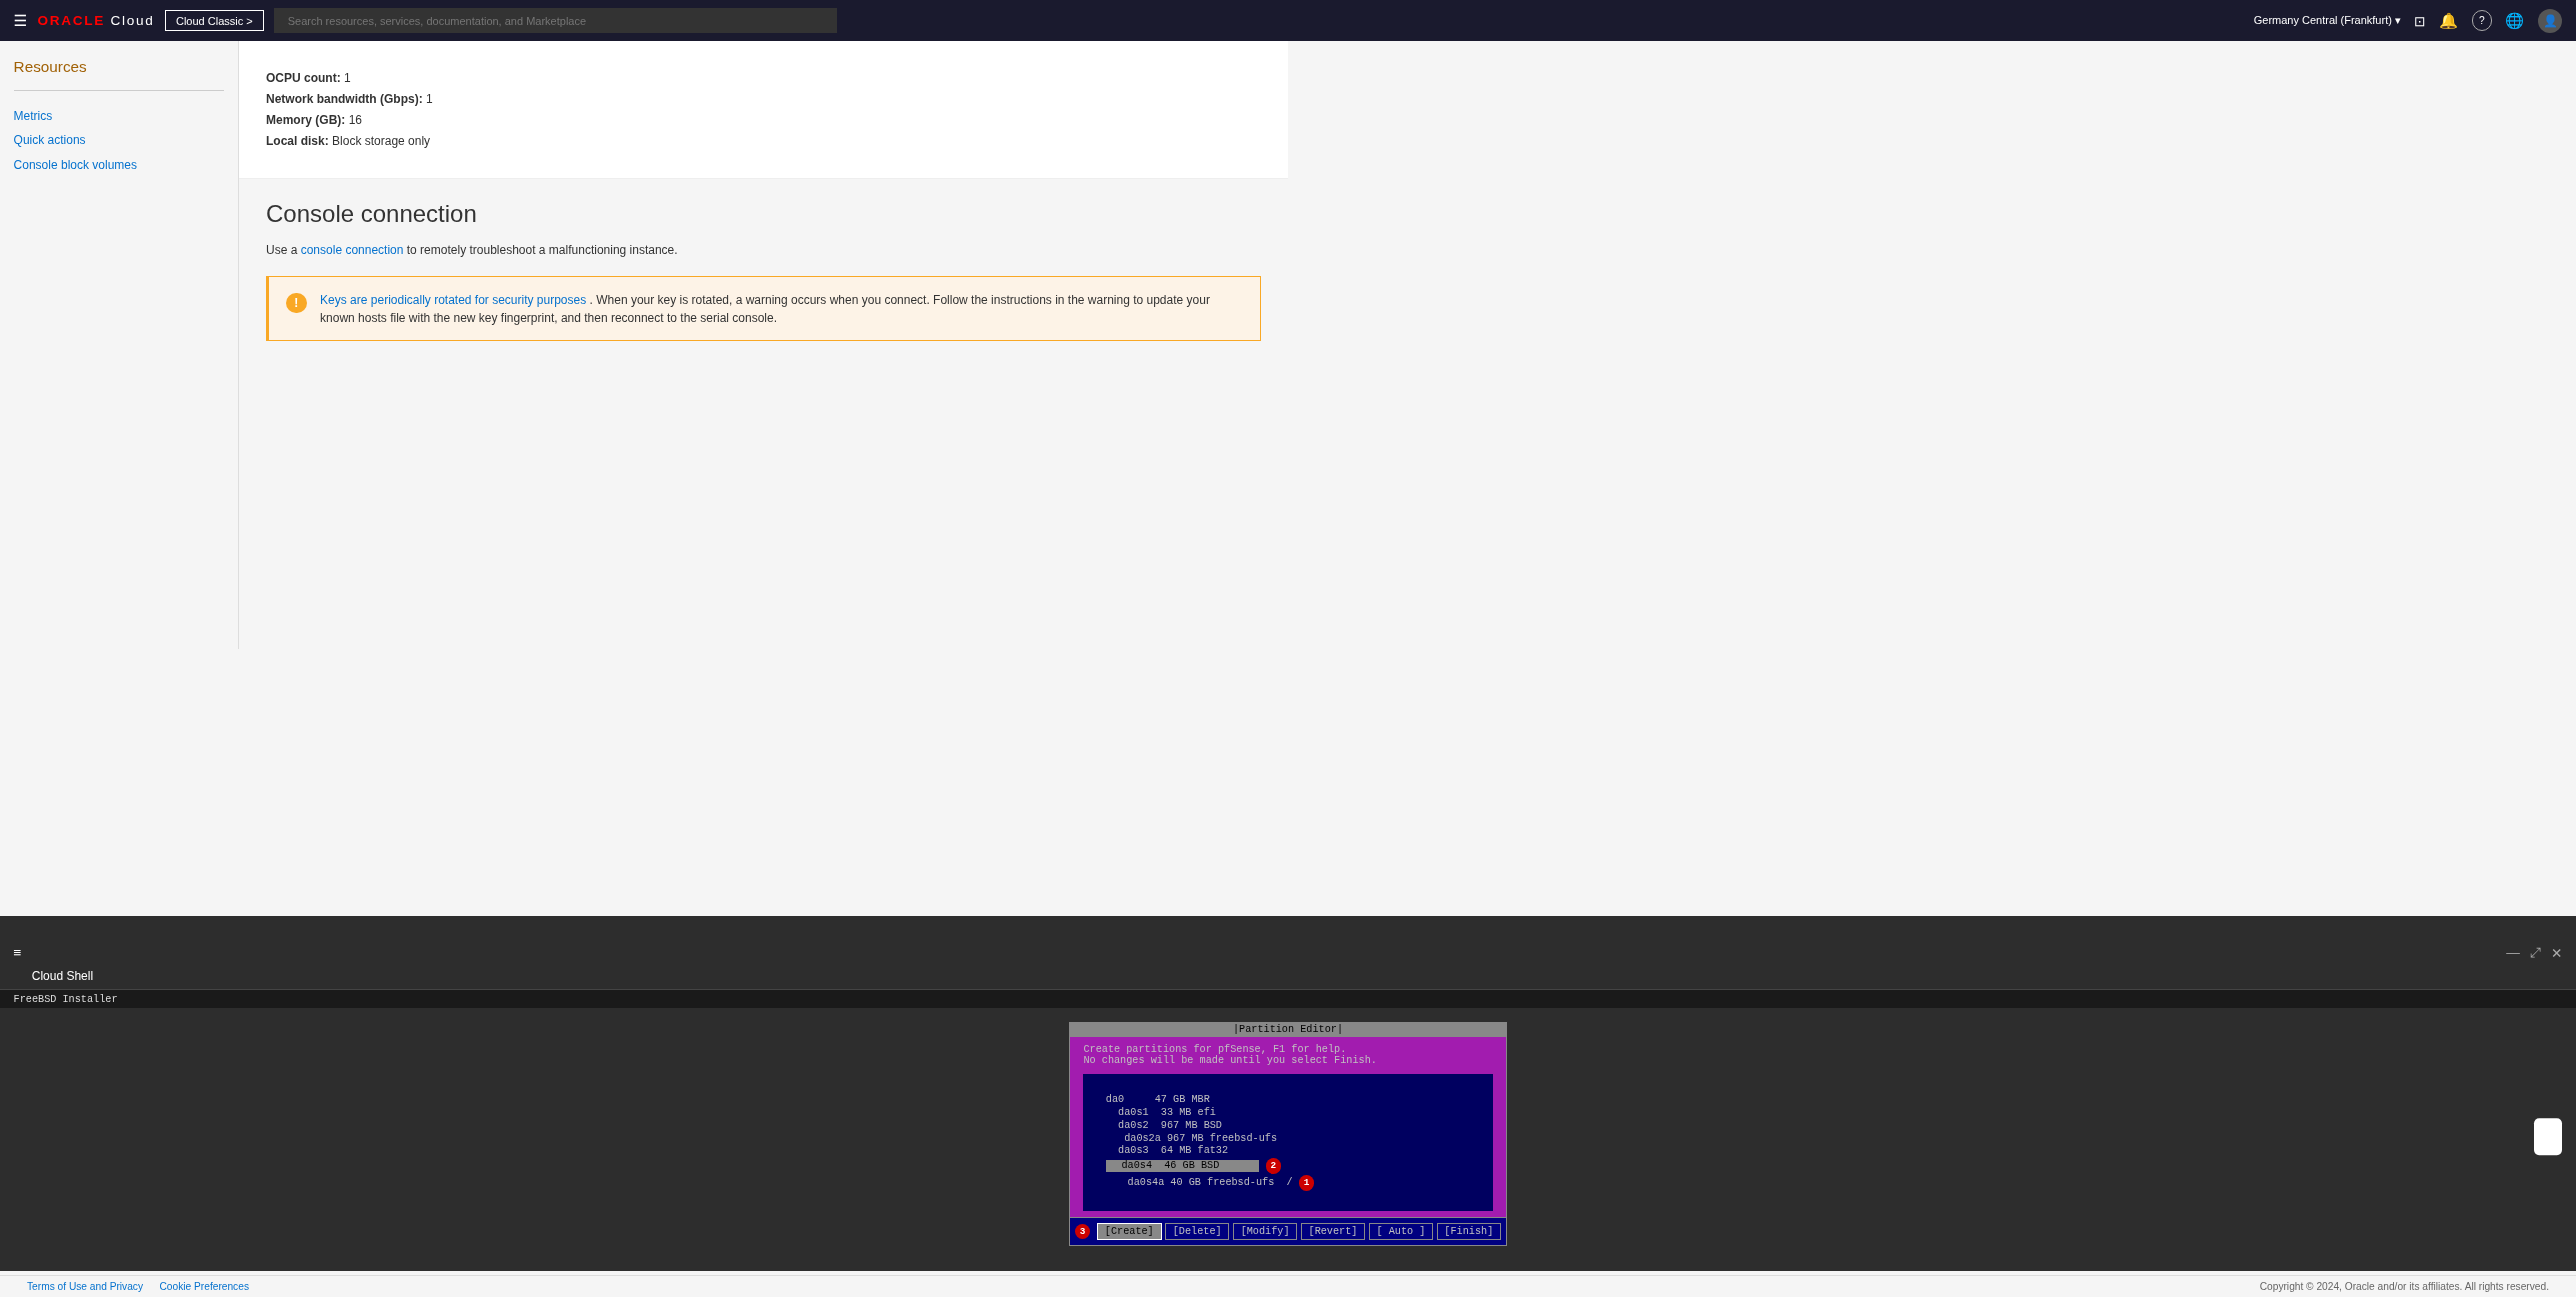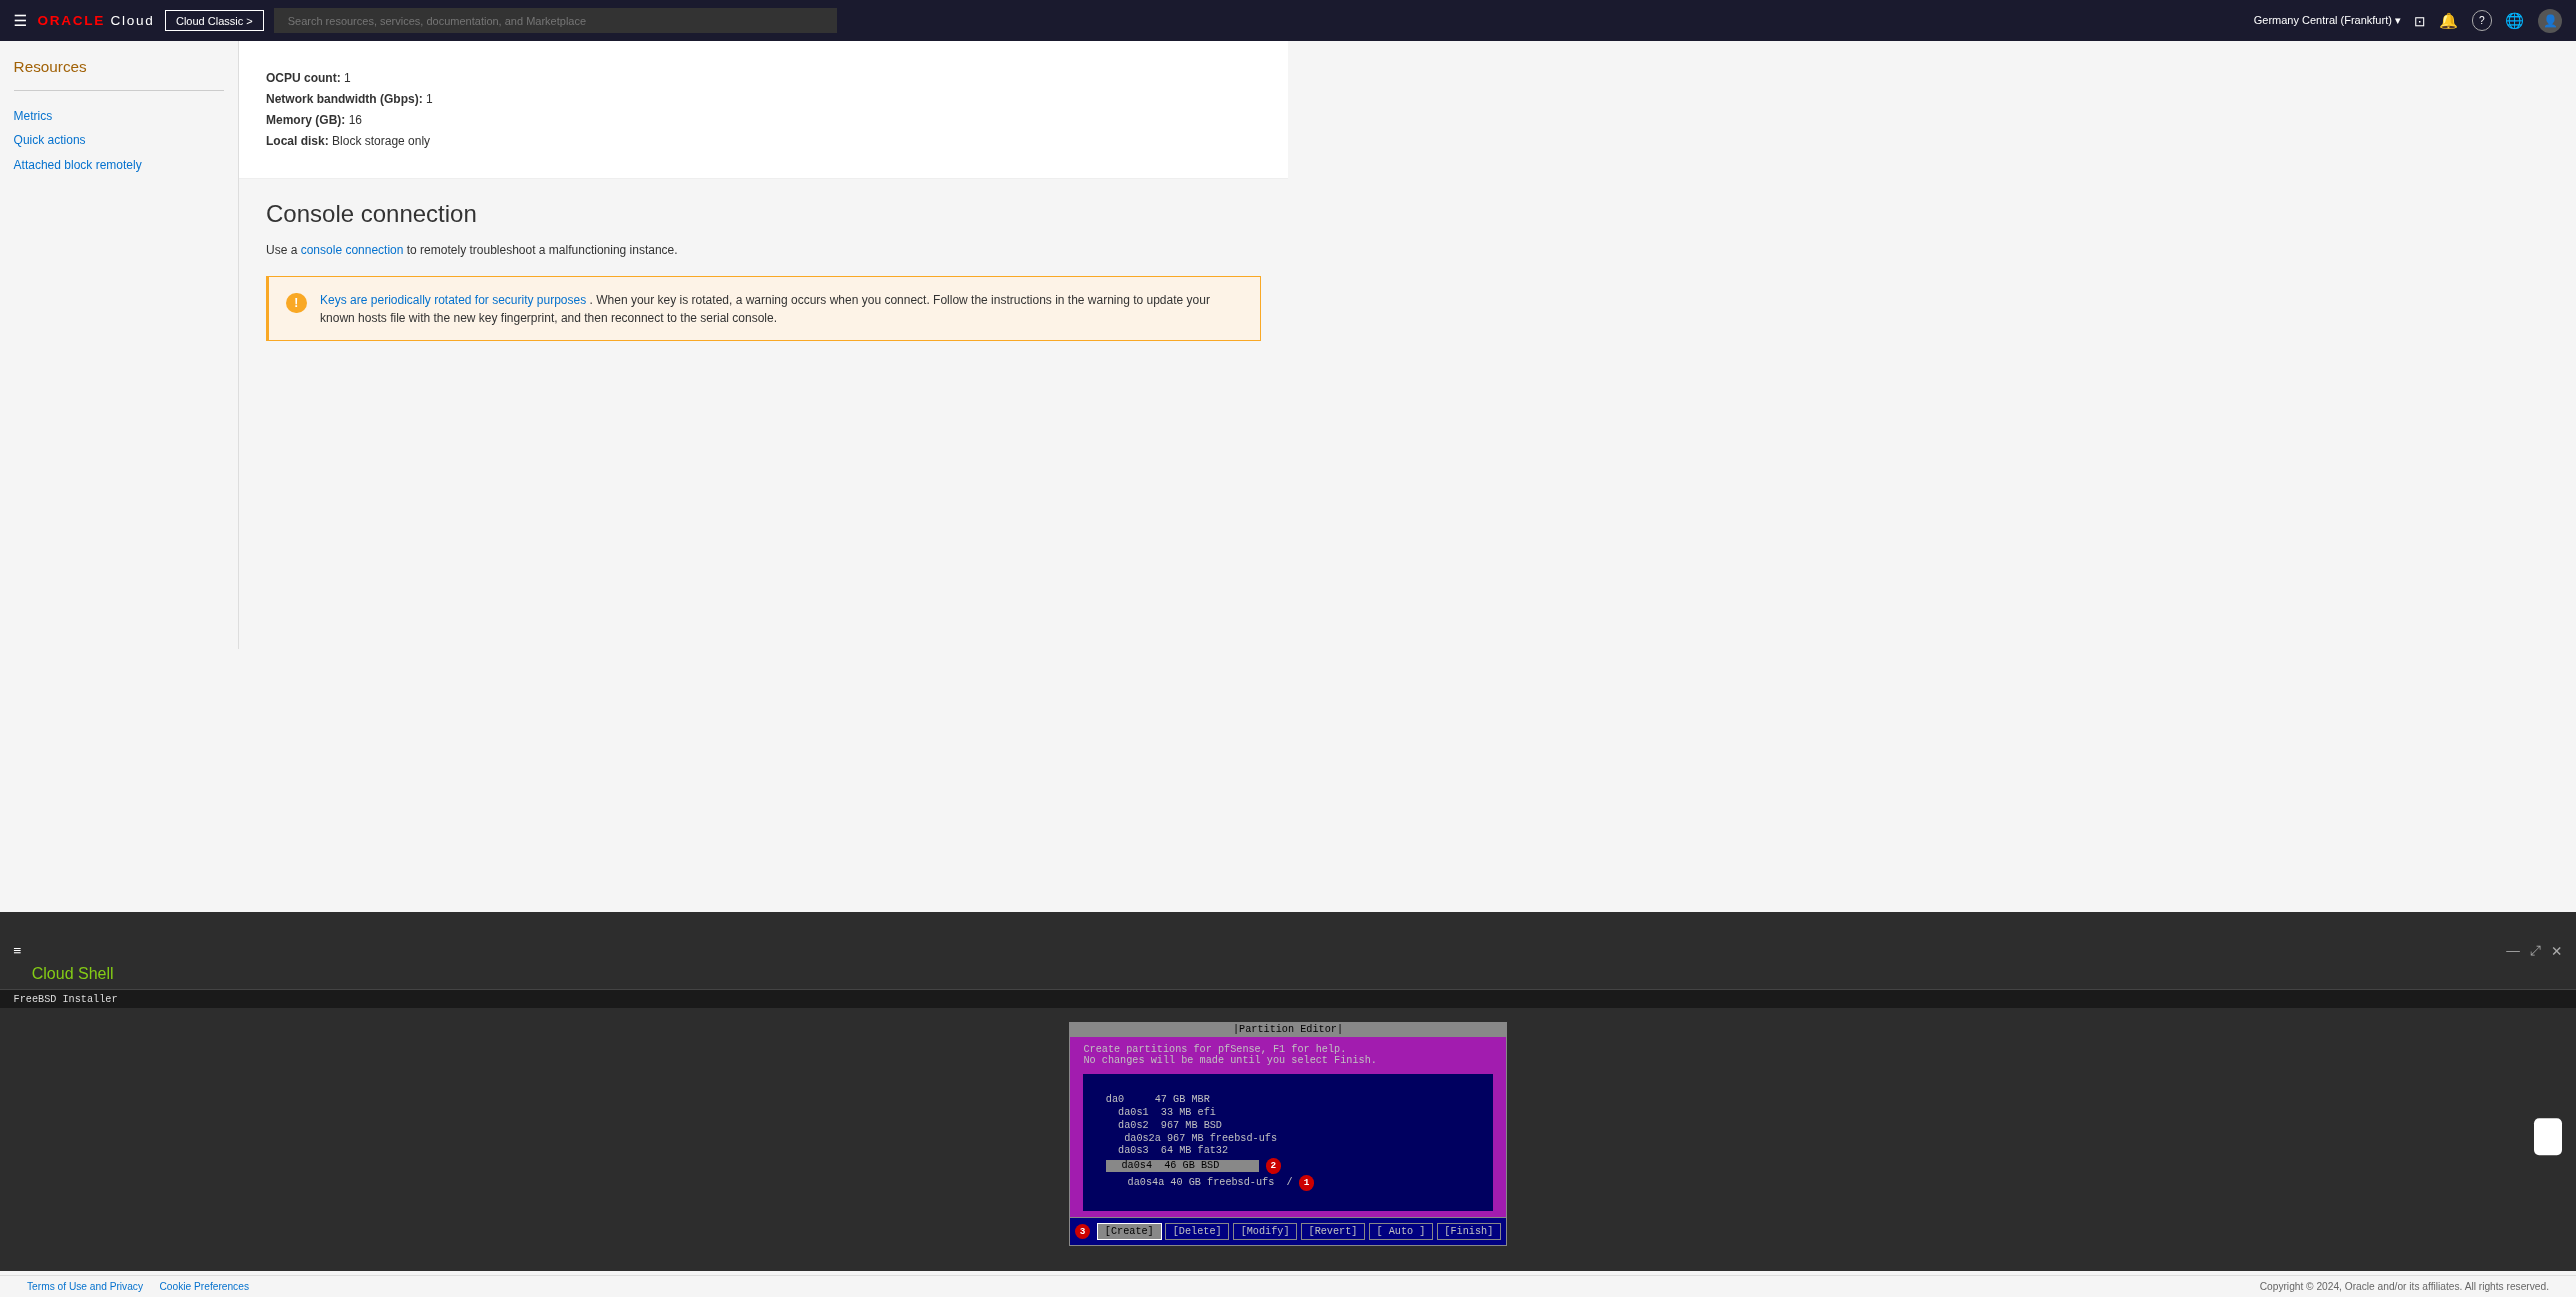--- a/index.html
+++ b/index.html
@@ -215,21 +215,21 @@
   </div>
 </nav>
 
 <div class="main-container">
 
   <aside class="sidebar">
     <h2 class="sidebar-title">Resources</h2>
     <hr class="sidebar-divider">
     <a class="sidebar-link">Metrics</a>
     <a class="sidebar-link">Quick actions</a>
-    <a class="sidebar-link">Attached block remotely</a>
+    <a class="sidebar-link">Console block volumes</a>
   </aside>
 
   <div class="content-area">
 
     <div class="info-panel">
       <div class="info-row">
         <span class="info-label">OCPU count:</span>
         <span> 1</span>
       </div>
       <div class="info-row">
@@ -263,21 +263,21 @@
       </div>
     </div>
 
   </div>
 </div>
 
 <div class="cloud-shell" style="bottom:25.6px;">
 
   <div class="cloud-shell-header">
     <span style="color:white;cursor:pointer;font-size:13.6px;">≡</span>
-    <span style="font-size:16px;color:#84cc16;margin-top:46px;">Cloud Shell</span>
+    <span style="font-size:12px;color:#ffffff;margin-top:46px;">Cloud Shell</span>
     <div class="cloud-shell-controls">
       <span style="color:#aaa;cursor:pointer;">—</span>
       <span style="color:#aaa;cursor:pointer;">⤢</span>
       <span style="color:#aaa;cursor:pointer;">✕</span>
     </div>
   </div>
 
   <div class="terminal-content">
 
     <div class="terminal-header-bar">

